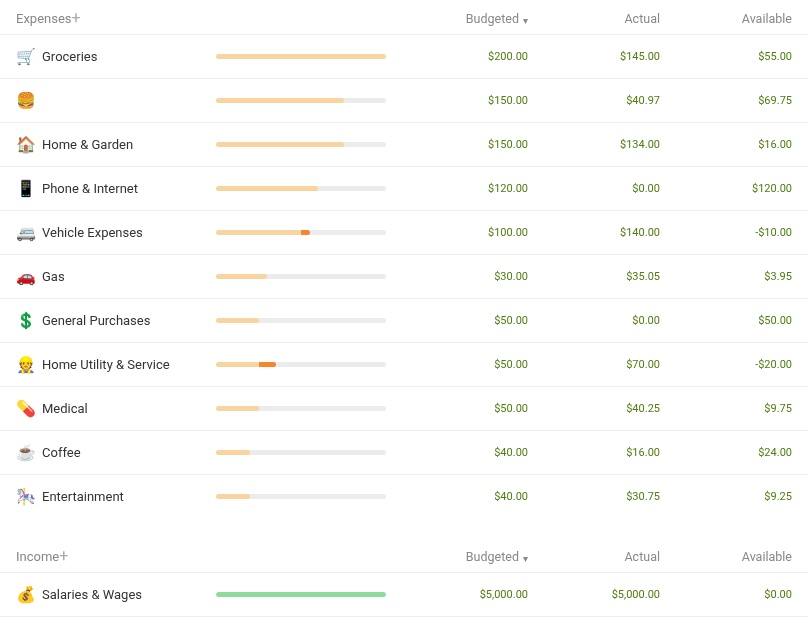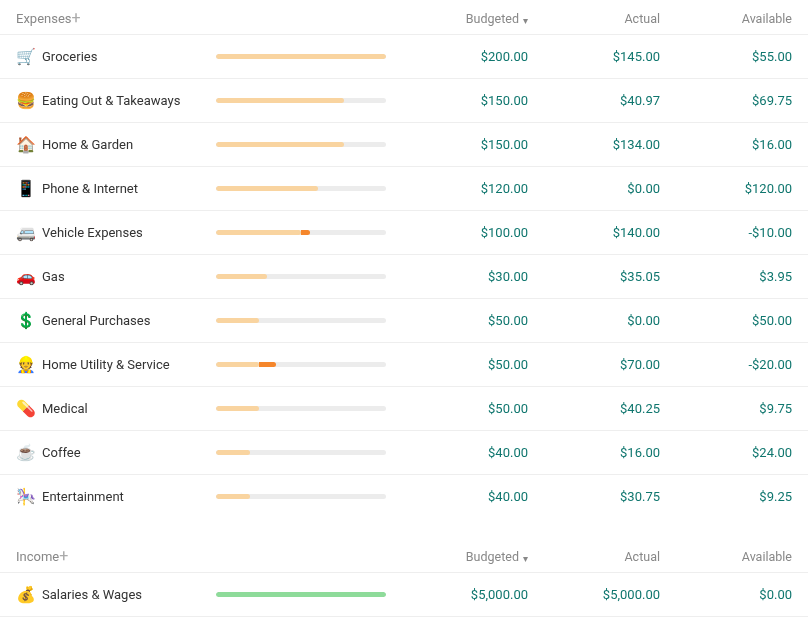--- a/index.html
+++ b/index.html
@@ -102,22 +102,22 @@
       position: absolute;
       left: 0;
       top: 0;
       height: 100%;
       background: #8edb9a;
       border-radius: 3px;
     }
     .val-budgeted, .val-actual, .val-available {
       flex: 1;
       text-align: right;
-      font-size: 13px;
-      color: #0f766e;
+      font-size: 11px;
+      color: #4d7c0f;
     }
     .section-gap {
       height: 20px;
     }
   </style>
 </head>
 <body>
 
 <div id="root">
     <div class="section-header">
@@ -143,21 +143,20 @@
           <div class="bar-budget" style="width: 100%;"></div>
         </div>
       </div>
       <div class="val-budgeted">$200.00</div>
       <div class="val-actual">$145.00</div>
       <div class="val-available">$55.00</div>
     </div>
     <div class="row">
       <div class="category-cell">
         <span class="emoji">🍔</span>
-        <span>Eating Out &amp; Takeaways</span>
       </div>
       <div class="bar-cell">
         <div class="bar-track">
           <div class="bar-budget" style="width: 75%;"></div>
         </div>
       </div>
       <div class="val-budgeted">$150.00</div>
       <div class="val-actual">$40.97</div>
       <div class="val-available">$69.75</div>
     </div>

